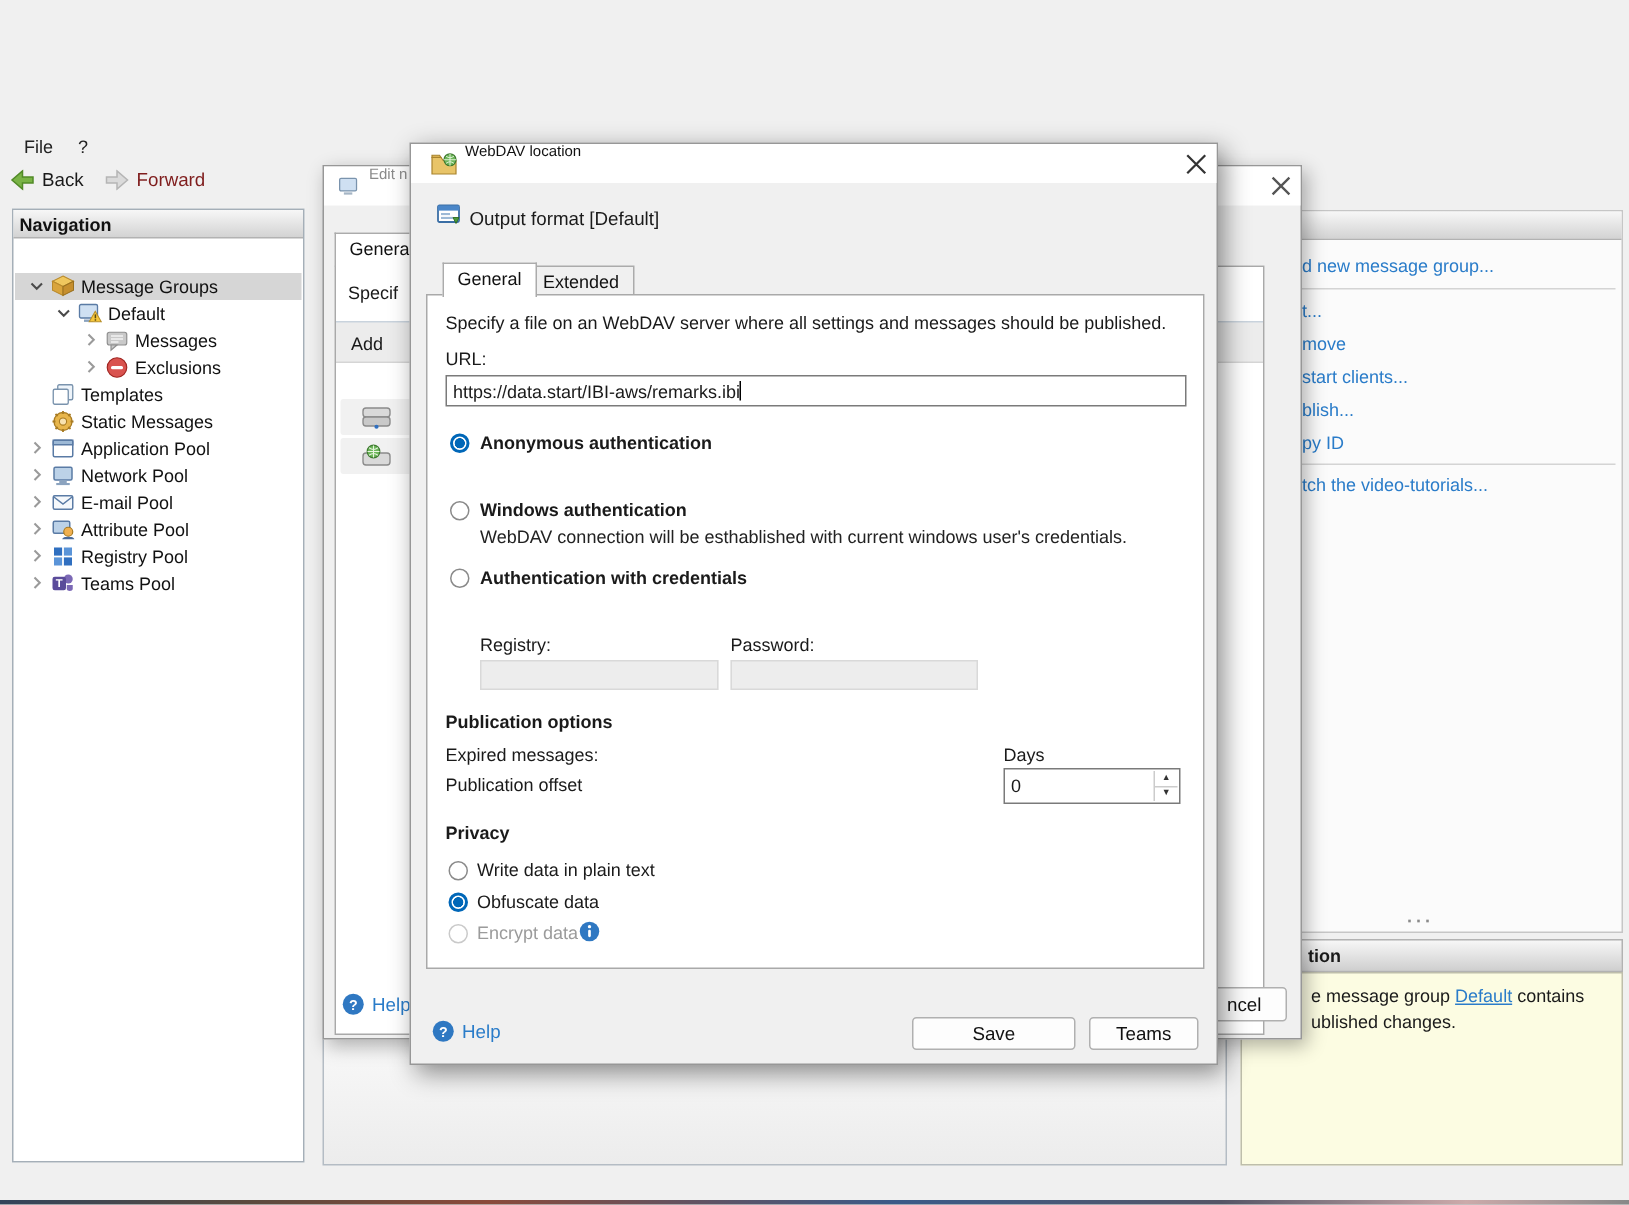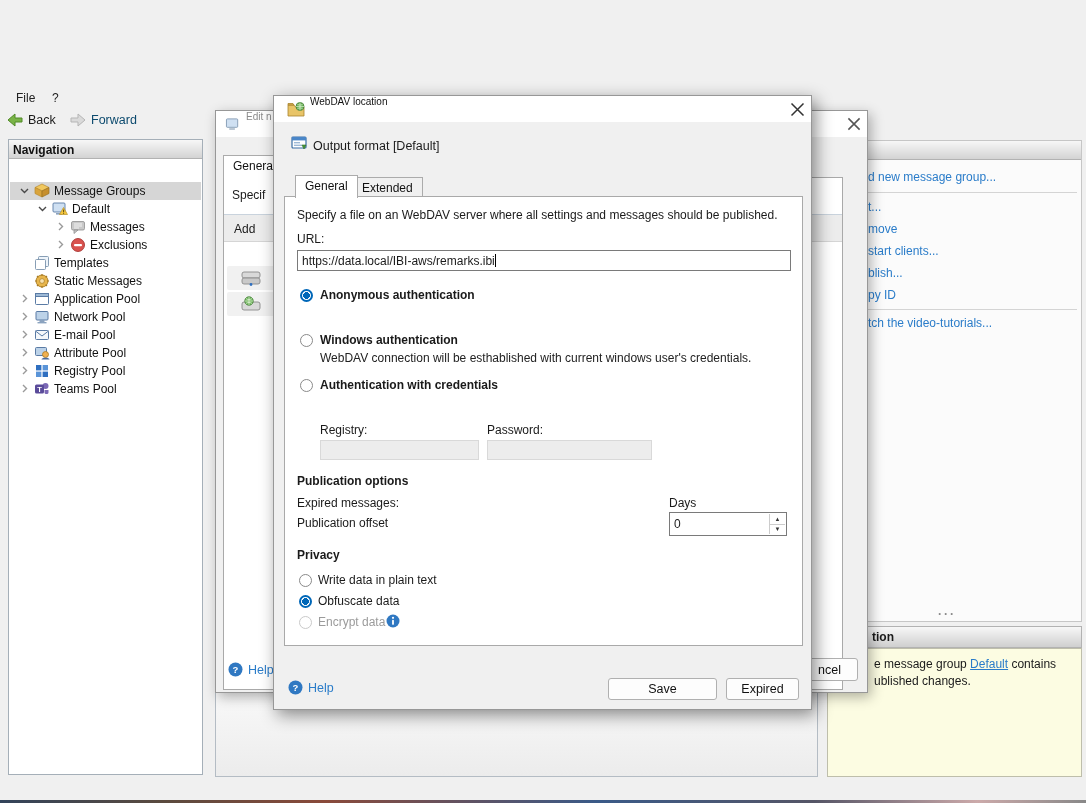--- a/index.html
+++ b/index.html
@@ -15,21 +15,21 @@
   .glyph-max { width:10px; height:10px; border:1px solid #777; }
 
   
   .banner { left:0; top:30px; width:1086px; height:58px; background:#f8e8d2; text-align:center; }
   .banner .bt { margin-top:11px; font-weight:bold; font-size:13px; color:#111; }
   .banner .bl { margin-top:3px; font-size:13px; color:#3e97e4; cursor:pointer; }
 
   .menu-item { top:91px; color:#222; }
   .toolbtn { top:113px; display:flex; align-items:center; gap:5px; }
   .toolbtn .lbl { font-size:12.5px; }
-  .dis { color:#0c4a6e; }
+  .dis { color:#7f1d1d; }
 
   
   .navpanel { left:8px; top:139px; width:195px; height:636px; background:#fff; border:1px solid #a5afb8; }
   .panel-hdr { height:19px; background:linear-gradient(#f7f7f7,#d3d3d3); border-bottom:1px solid #b2b2b2; font-weight:bold; padding:3px 0 0 4px; color:#111; }
   .tree { position:relative; }
   .trow { position:absolute; left:1px; width:191px; height:18px; display:flex; align-items:center; }
   .trow.sel { background:#d6d6d6; }
   .chev { position:absolute; width:11px; height:11px; top:3px; }
   .ticon { position:absolute; width:16px; height:16px; top:1px; }
   .tlabel { position:absolute; top:2px; white-space:nowrap; color:#111; }
@@ -349,21 +349,21 @@
         <path d="M11 9 h4 l-2 4 Z" fill="#4a9a3a" stroke="#2e6a22" stroke-width="0.6"></path>
       </svg>
     <div class="abs" style="left:39px;top:43px;font-size:12.5px">Output format [Default]</div>
 
     <div class="tab active" style="left:21px;top:79px">General</div>
     <div class="tab" style="left:78px;top:81px">Extended</div>
 
     <div class="whitepanel" style="left:10px;top:100px;width:519px;height:450px">
       <div class="abs" style="left:12px;top:11px">Specify a file on an WebDAV server where all settings and messages should be published.</div>
       <div class="abs" style="left:12px;top:35px">URL:</div>
-      <div class="abs input" style="left:12px;top:53px;width:494px;height:21px"><span>https://data.local/IBI-aws/remarks.ibi</span><span class="caret"></span></div>
+      <div class="abs input" style="left:12px;top:53px;width:494px;height:21px"><span>https://data.start/IBI-aws/remarks.ibi</span><span class="caret"></span></div>
 
       <div class="radio sel" style="left:15px;top:92px"></div>
       <div class="rlabel bold" style="left:35px;top:91px">Anonymous authentication</div>
 
       <div class="radio" style="left:15px;top:137px"></div>
       <div class="rlabel bold" style="left:35px;top:136px">Windows authentication</div>
       <div class="rdesc" style="left:35px;top:154px">WebDAV connection will be esthablished with current windows user's credentials.</div>
 
       <div class="radio" style="left:15px;top:182px"></div>
       <div class="rlabel bold" style="left:35px;top:181px">Authentication with credentials</div>
@@ -400,16 +400,16 @@
     </div>
 
     <div class="helplink" style="left:14px;top:584px">
       <svg width="15" height="15" viewBox="0 0 15 15">
           <circle cx="7.5" cy="7.5" r="7" fill="#2f78c2"></circle>
           <text x="7.5" y="11" font-size="9.5" fill="#fff" text-anchor="middle" font-family="Liberation Sans,sans-serif" font-weight="bold">?</text>
         </svg>
       <span>Help</span>
     </div>
     <div class="btn" style="left:334px;top:582px;width:109px;height:22px">Save</div>
-    <div class="btn" style="left:452px;top:582px;width:73px;height:22px">Expired</div>
+    <div class="btn" style="left:452px;top:582px;width:73px;height:22px">Teams</div>
   </div>
 
 </div>
 
 </body></html>

